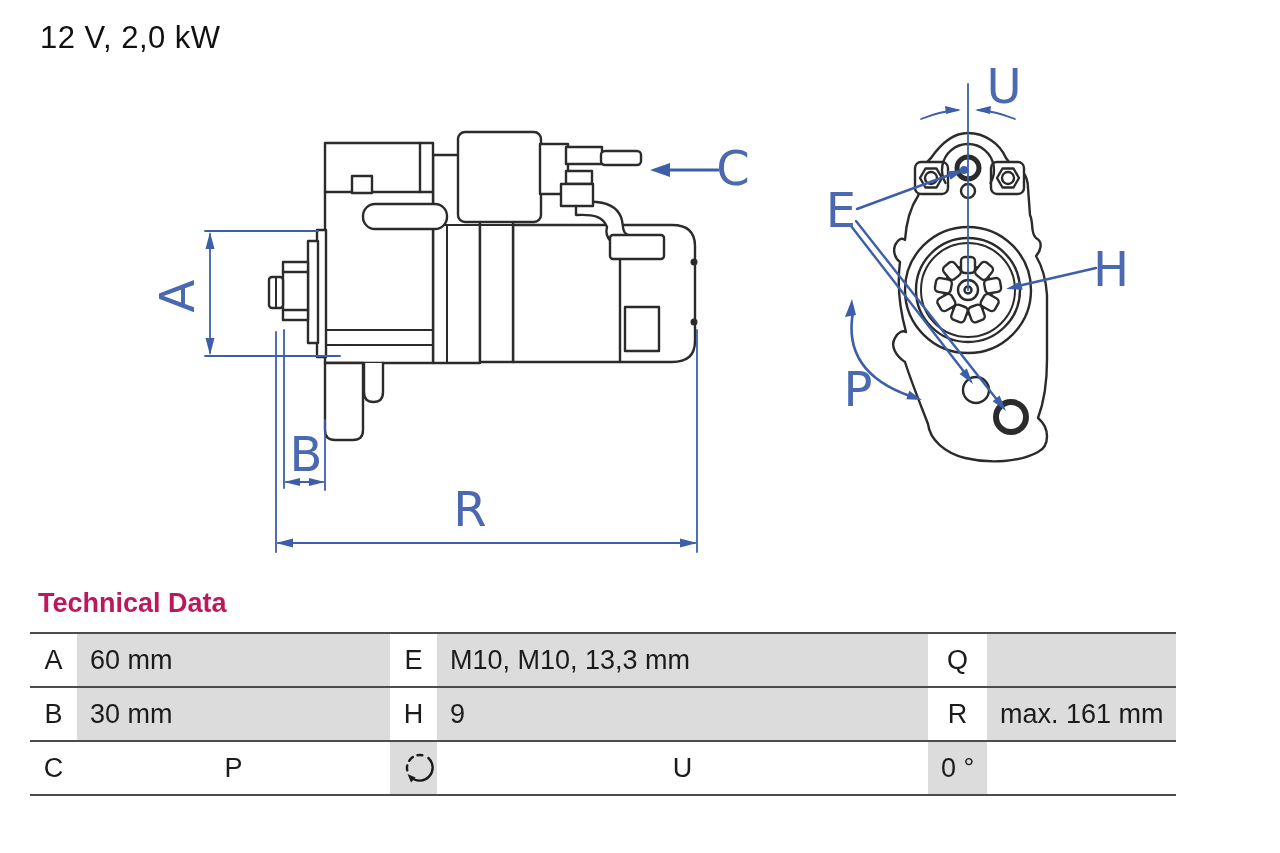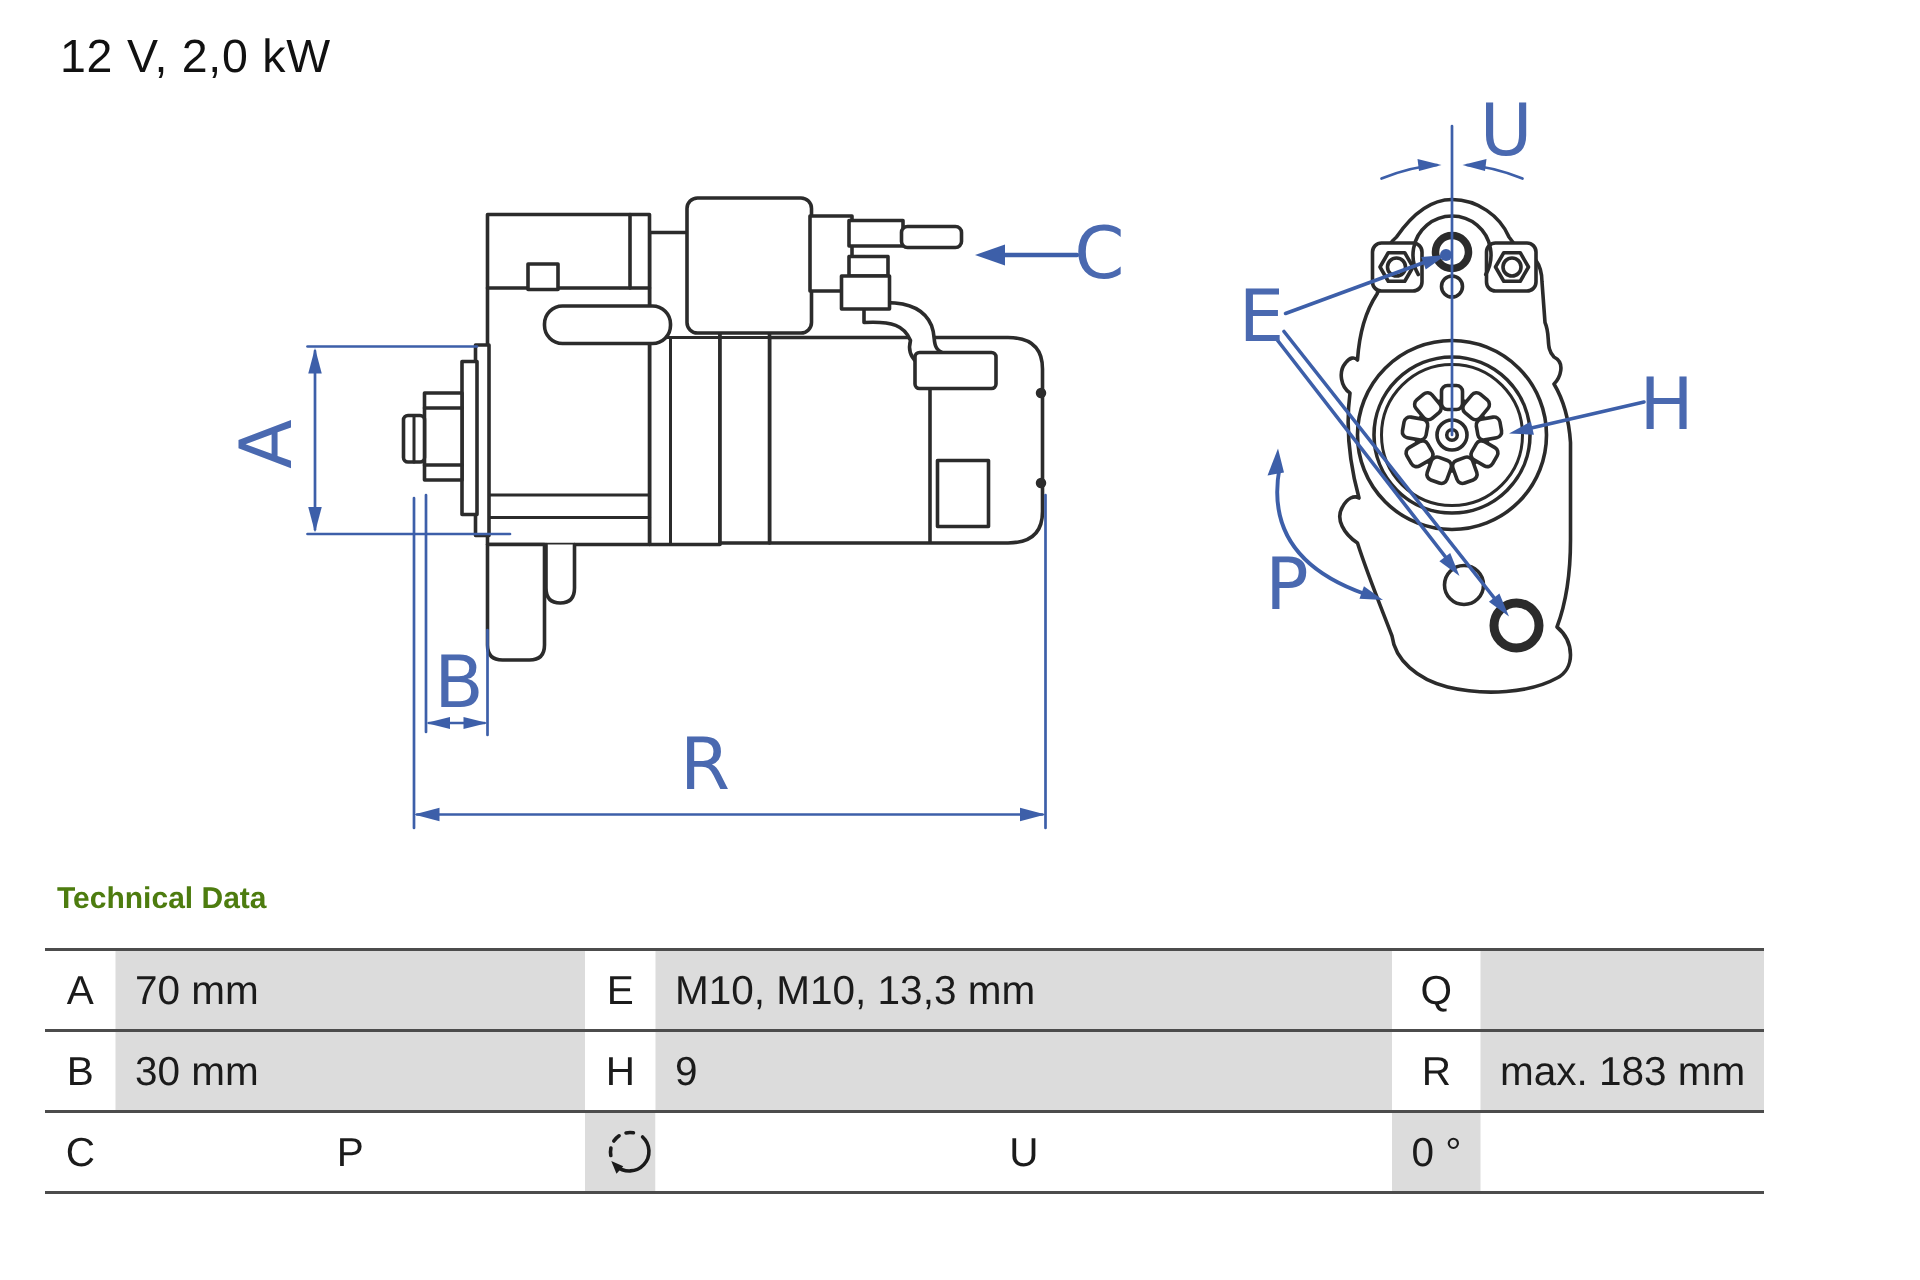--- a/index.html
+++ b/index.html
@@ -1,20 +1,20 @@
 <!DOCTYPE html>
 <html><head>
 <meta charset="utf-8">
 <style>
   html,body{margin:0;padding:0;background:#ffffff;}
   #stage{position:relative;width:1176px;height:853px;background:#ffffff;overflow:hidden;
          font-family:"Liberation Sans",sans-serif;color:#1b1b1b;}
   #drawing{position:absolute;left:0;top:0;width:1280px;height:853px;}
   .title{position:absolute;left:40px;top:20px;font-size:31px;letter-spacing:.5px;color:#111;}
-  .section-heading{position:absolute;left:38px;top:588px;font-size:20px;font-weight:bold;color:#4d7c0f;}
+  .section-heading{position:absolute;left:38px;top:588px;font-size:27px;font-weight:bold;color:#be185d;}
   
   .tech-table{position:absolute;left:30px;top:632px;width:1222px;border-bottom:2px solid #4c4c4c;}
   .t-row{display:grid;grid-template-columns:47px 313px 47px 491px 59px 265px;height:54px;
          border-top:2px solid #4c4c4c;box-sizing:border-box;}
   .cell{display:flex;align-items:center;font-size:27px;}
   .k{background:#ffffff;justify-content:center;}
   .v{background:#dcdcdc;padding-left:13px;}
   .rot-icon{width:38px;height:38px;display:block;}
   
   .dimletter{font-family:"DejaVu Sans",sans-serif;fill:#4a69b0;font-size:48px;}
@@ -189,33 +189,33 @@
       <text class="dimletter" x="1111" y="286">H</text>
       <text class="dimletter" x="858" y="406">P</text>
     </g>
   </svg>
 
   <div class="section-heading">Technical Data</div>
 
   <div class="tech-table">
     <div class="t-row">
       <div class="cell k">A</div>
-      <div class="cell v">70 mm</div>
+      <div class="cell v">60 mm</div>
       <div class="cell k">E</div>
       <div class="cell v">M10, M10, 13,3 mm</div>
       <div class="cell k">Q</div>
       <div class="cell v"></div>
     </div>
     <div class="t-row">
       <div class="cell k">B</div>
       <div class="cell v">30 mm</div>
       <div class="cell k">H</div>
       <div class="cell v">9</div>
       <div class="cell k">R</div>
-      <div class="cell v">max. 183 mm</div>
+      <div class="cell v">max. 161 mm</div>
     </div>
     <div class="t-row">
       <div class="cell k">C</div>
       <div class="cell k">P</div>
       <div class="cell v">
         <svg class="rot-icon" viewBox="0 0 34 38">
           <path d="M25.4,9 A13,13 0 1 1 7.8,28.2" fill="none" stroke="#1b1b1b" stroke-width="2.4" stroke-linecap="round"></path>
           <path d="M4.2,21.3 A13,13 0 0 1 19.3,6.2" fill="none" stroke="#1b1b1b" stroke-width="2.4" stroke-dasharray="5,5" stroke-linecap="round"></path>
           <polygon points="2.5,23 10.5,26.5 6,31.5" fill="#1b1b1b" transform="translate(2,2)"></polygon>
         </svg>

